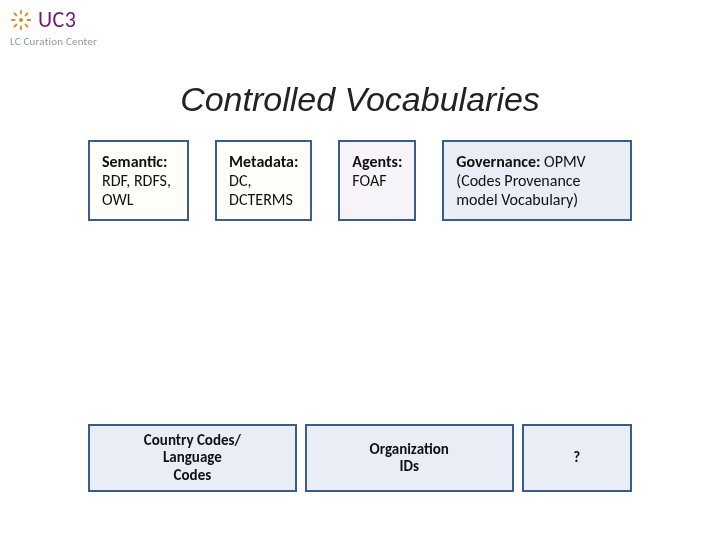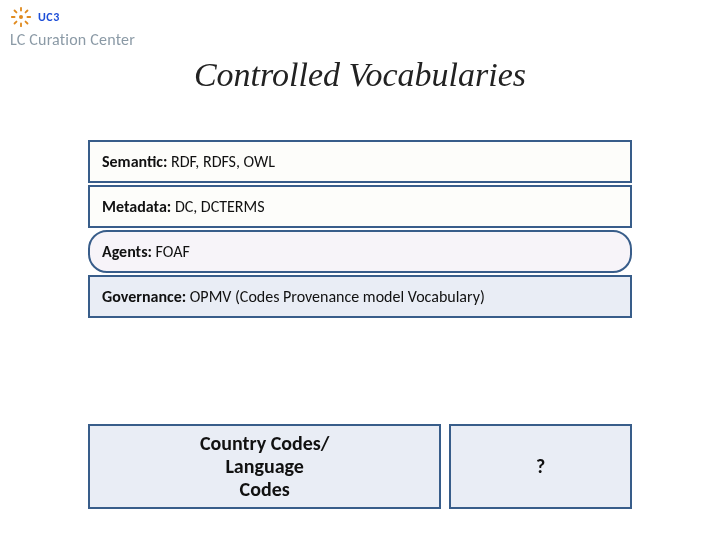--- a/index.html
+++ b/index.html
@@ -24,80 +24,80 @@
     align-items: center;
     gap: 6px;
   }
   .logo-icon {
     width: 22px;
     height: 22px;
     position: relative;
   }
   .logo-icon svg { display: block; }
   .logo-text {
-    font-size: 12px;
-    font-weight: 700;
-    color: #1d4ed8;
+    font-size: 22px;
+    font-weight: 400;
+    color: #701a75;
     letter-spacing: 0.5px;
   }
   .logo-sub {
-    font-size: 16px;
+    font-size: 11px;
     color: #8b9aa6;
     letter-spacing: 0.2px;
   }
   .title {
     position: absolute;
-    top: 56px;
+    top: 80px;
     left: 0;
     width: 100%;
     text-align: center;
     font-size: 34px;
     font-style: italic;
     font-weight: 400;
     color: #222;
-    font-family: Liberation Serif, serif;
+    font-family: Liberation Sans, sans-serif;
   }
   .rows-wrap {
     position: absolute;
     top: 140px;
     left: 88px;
     right: 88px;
     display: flex;
-    flex-direction: column;
-    gap: 2px;
+    flex-direction: row;
+    gap: 26px;
   }
   .row {
     border: 2px solid #385d8a;
     padding: 10px 12px;
     font-size: 16px;
     color: #111;
   }
   .row .bold { font-weight: 700; }
   .row.semantic   { background: #fdfdfa; }
   .row.vocab      { background: #f3f6eb; }
   .row.metadata   { background: #fdfdfa; }
-  .row.agents     { background: #f7f4f9; border-radius: 19px; }
+  .row.agents     { background: #f7f4f9; }
   .row.provenance { background: #e9edf5; }
   .bottom {
     position: absolute;
     top: 424px;
     left: 88px;
     right: 88px;
     display: flex;
     gap: 8px;
   }
   .cell {
     flex: 1 1 0;
     border: 2px solid #385d8a;
     background: #e9edf5;
     display: flex;
     align-items: center;
     justify-content: center;
     text-align: center;
-    font-size: 20px;
+    font-size: 15px;
     font-weight: 700;
     color: #111;
     padding: 6px 4px;
     min-height: 66px;
     line-height: 1.15;
     white-space: pre-line;
   }
   .cell.small { flex: 0.5 1 0; }
 </style>
 </head>
@@ -143,14 +143,16 @@
   <div class="row provenance">
     <span class="bold">Governance: </span>
     <span>OPMV (Codes Provenance model Vocabulary)</span>
   </div>
 </div>
 
 <div class="bottom">
   <div class="cell">Country Codes/
 Language
 Codes</div>
+  <div class="cell">Organization
+IDs</div>
   <div class="cell small">?</div>
 </div>
 
 </body></html>

